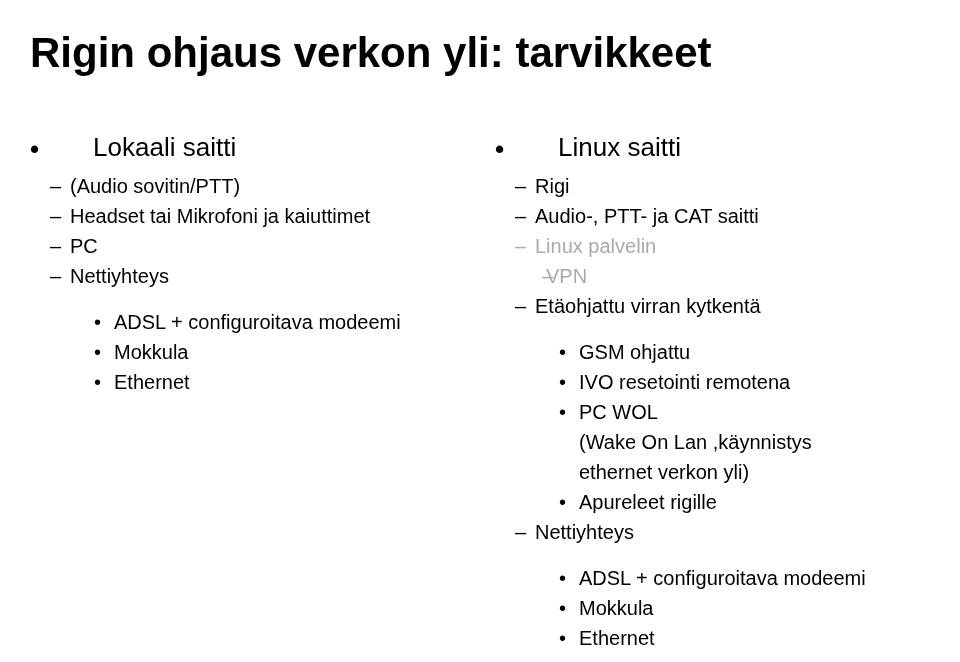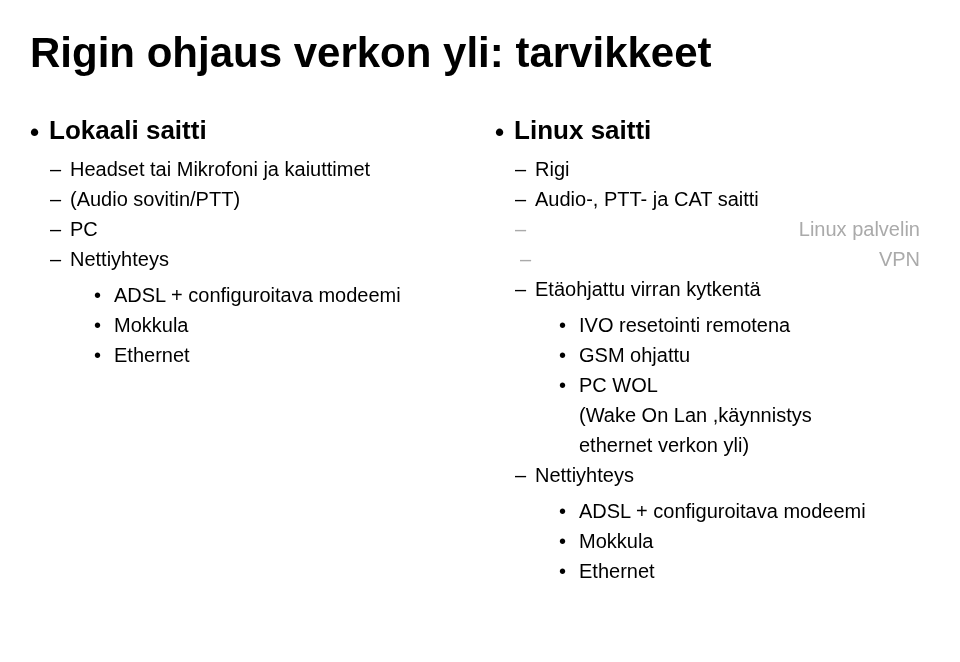--- a/index.html
+++ b/index.html
@@ -13,21 +13,21 @@
       background: #ffffff;
       color: #000000;
       width: 960px;
       min-height: 662px;
       padding: 30px 40px 30px 30px;
     }
 
     h1 {
       font-size: 42px;
       font-weight: bold;
-      margin-bottom: 39px;
+      margin-bottom: 56px;
       color: #000;
       line-height: 1.1;
     }
 
     .content {
       display: flex;
       gap: 40px;
       align-items: flex-start;
     }
 
@@ -49,75 +49,75 @@
 
     ul.main-list > li::before {
       content: '–';
       position: absolute;
       left: 0;
     }
 
     ul.sub-list {
       list-style: none;
       padding-left: 24px;
-      margin-top: 6px;
+      margin-top: 16px;
     }
 
     ul.sub-list > li {
       font-size: 20px;
       line-height: 1.5;
       position: relative;
       padding-left: 20px;
     }
 
     ul.sub-list > li::before {
       content: '•';
       position: absolute;
       left: 0;
     }
 
     .muted {
       color: #aaaaaa;
-      text-align: right;
     }
 
     .section-header {
       display: flex;
       align-items: flex-start;
       gap: 10px;
       margin-bottom: 6px;
     }
 
     .section-header .dot {
       font-size: 26px;
       font-weight: bold;
       line-height: 1.2;
       padding-top: 2px;
     }
 
     .section-header .title {
       font-size: 26px;
-      font-weight: bold;
+      font-weight: normal;
+      margin-left: 44px;
     }
   </style>
 </head>
 <body>
 
 <h1>Rigin ohjaus verkon yli: tarvikkeet</h1>
 
 <div class="content">
 
   <div class="column">
     <div class="section-header">
       <span class="dot">•</span>
       <span class="title">Lokaali saitti</span>
     </div>
     <ul class="main-list">
+      <li>(Audio sovitin/PTT)</li>
       <li>Headset tai Mikrofoni ja kaiuttimet</li>
-      <li>(Audio sovitin/PTT)</li>
       <li>PC</li>
       <li>
         Nettiyhteys
         <ul class="sub-list">
           <li>ADSL + configuroitava modeemi</li>
           <li>Mokkula</li>
           <li>Ethernet</li>
         </ul>
       </li>
     </ul>
@@ -125,27 +125,28 @@
 
   <div class="column">
     <div class="section-header">
       <span class="dot">•</span>
       <span class="title">Linux saitti</span>
     </div>
     <ul class="main-list">
       <li>Rigi</li>
       <li>Audio-, PTT- ja CAT saitti</li>
       <li class="muted">Linux palvelin</li>
-      <li class="muted" style="margin-left: 5px; padding-left: 4px; list-style: none;">VPN</li>
+      <li class="muted" style="margin-left: 27px; padding-left: 4px; list-style: none;">VPN</li>
       <li>
         Etäohjattu virran kytkentä
         <ul class="sub-list">
+          <li>GSM ohjattu</li>
           <li>IVO resetointi remotena</li>
-          <li>GSM ohjattu</li>
           <li>PC WOL<br>(Wake On Lan ,käynnistys<br>ethernet verkon yli)</li>
+          <li>Apureleet rigille</li>
         </ul>
       </li>
       <li>
         Nettiyhteys
         <ul class="sub-list">
           <li>ADSL + configuroitava modeemi</li>
           <li>Mokkula</li>
           <li>Ethernet</li>
         </ul>
       </li>

